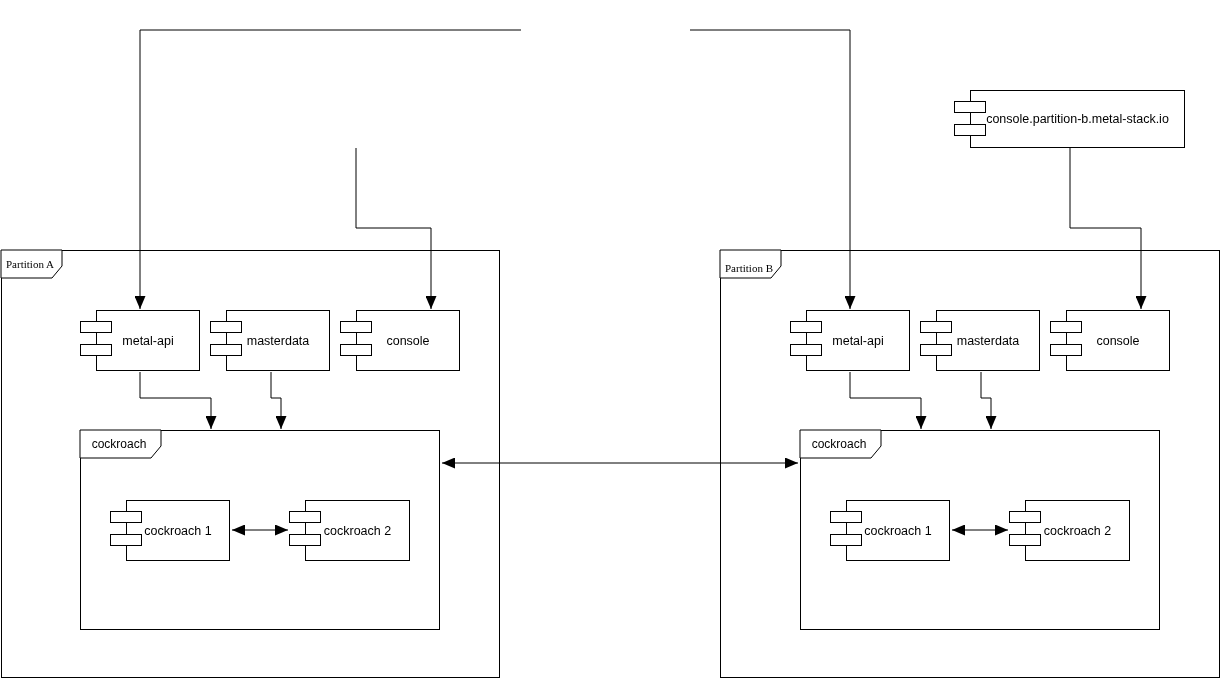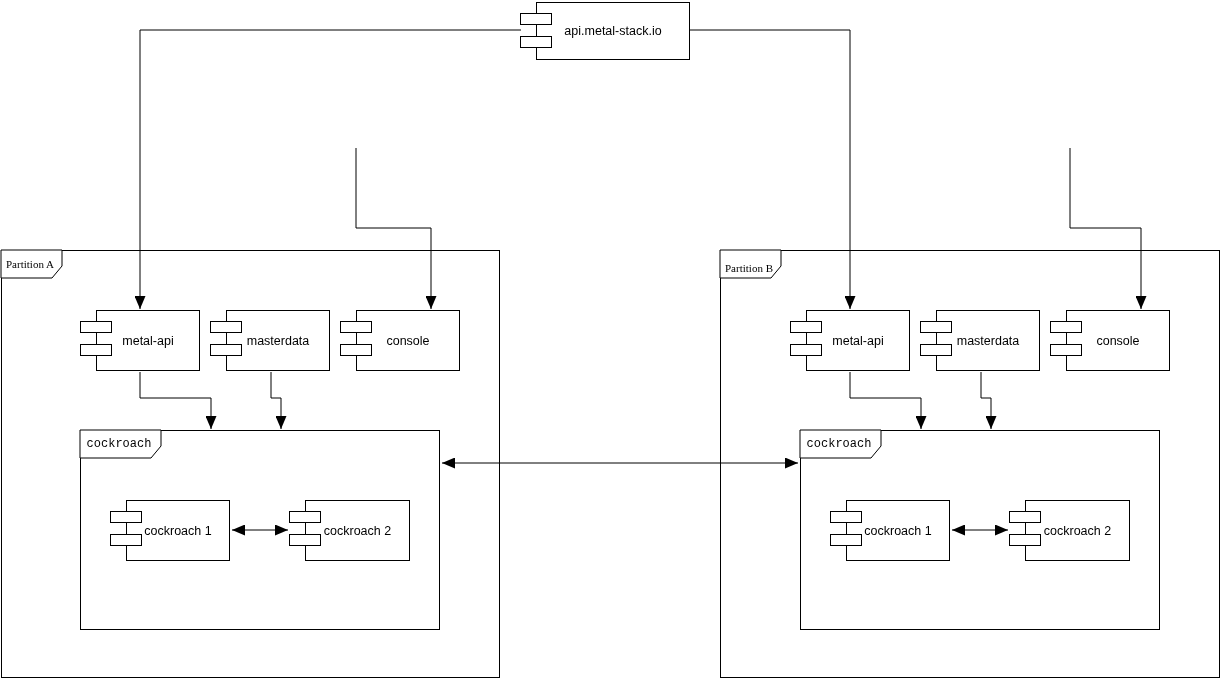--- a/index.html
+++ b/index.html
@@ -9,21 +9,21 @@
   }
   
   #wires{position:absolute;left:0;top:0;width:1222px;height:681px;z-index:2;}
   
   .frame{position:absolute;border:1px solid #000;background:transparent;z-index:1;box-sizing:border-box;}
   .tab-label{
     position:absolute;z-index:3;display:flex;align-items:center;justify-content:center;
     color:#000;pointer-events:none;
   }
   .tab-serif{font-family:"Liberation Serif", serif;font-size:11px;}
-  .tab-sans{font-family:Liberation Mono, monospace;font-size:12px;}
+  .tab-sans{font-family:Liberation Sans, sans-serif;font-size:12px;}
   
   .component{position:absolute;z-index:4;}
   .comp-box{
     position:absolute;left:16px;top:0;right:0;bottom:0;
     border:1px solid #000;background:#fff;box-sizing:border-box;
   }
   .comp-label{
     position:absolute;left:16px;top:0;right:0;bottom:0;
     display:flex;align-items:center;justify-content:center;
     font-size:12.5px;color:#000;white-space:nowrap;
@@ -78,27 +78,27 @@
     <polyline points="952,530 1008,530" fill="none" stroke="#000" marker-start="url(#arr)" marker-end="url(#arr)"></polyline>
 
     <polyline points="442,463 798,463" fill="none" stroke="#000" marker-start="url(#arr)" marker-end="url(#arr)"></polyline>
   </svg>
 
   <div class="tab-label tab-serif" style="left:1px;top:250px;width:58px;height:28px">Partition A</div>
   <div class="tab-label tab-serif" style="left:720px;top:250px;width:58px;height:36px">Partition B</div>
   <div class="tab-label tab-sans" style="left:80px;top:430px;width:78px;height:28px">cockroach</div>
   <div class="tab-label tab-sans" style="left:800px;top:430px;width:78px;height:28px">cockroach</div>
 
-  <div class="component" style="left:520px;top:2px;width:170px;height:58px">
+
+
+  <div class="component" style="left:954px;top:90px;width:231px;height:58px">
     <div class="comp-box"></div>
     <span class="comp-icon"><i class="r1"></i><i class="r2"></i></span>
-    <span class="comp-label">api.metal-stack.io</span>
+    <span class="comp-label">console.partition-b.metal-stack.io</span>
   </div>
-
-
 
   <div class="component" style="left:80px;top:310px;width:120px;height:61px">
     <div class="comp-box"></div>
     <span class="comp-icon"><i class="r1"></i><i class="r2"></i></span>
     <span class="comp-label">metal-api</span>
   </div>
 
   <div class="component" style="left:210px;top:310px;width:120px;height:61px">
     <div class="comp-box"></div>
     <span class="comp-icon"><i class="r1"></i><i class="r2"></i></span>

